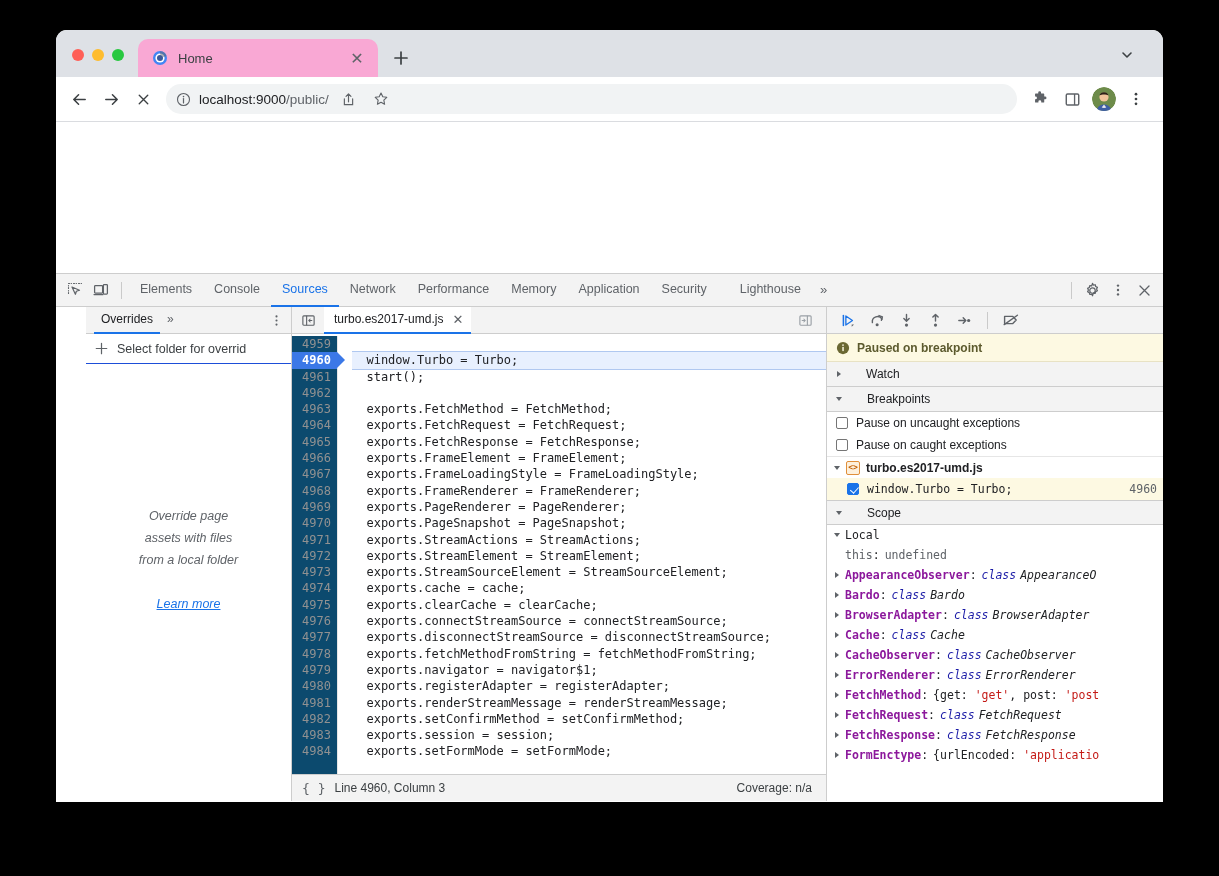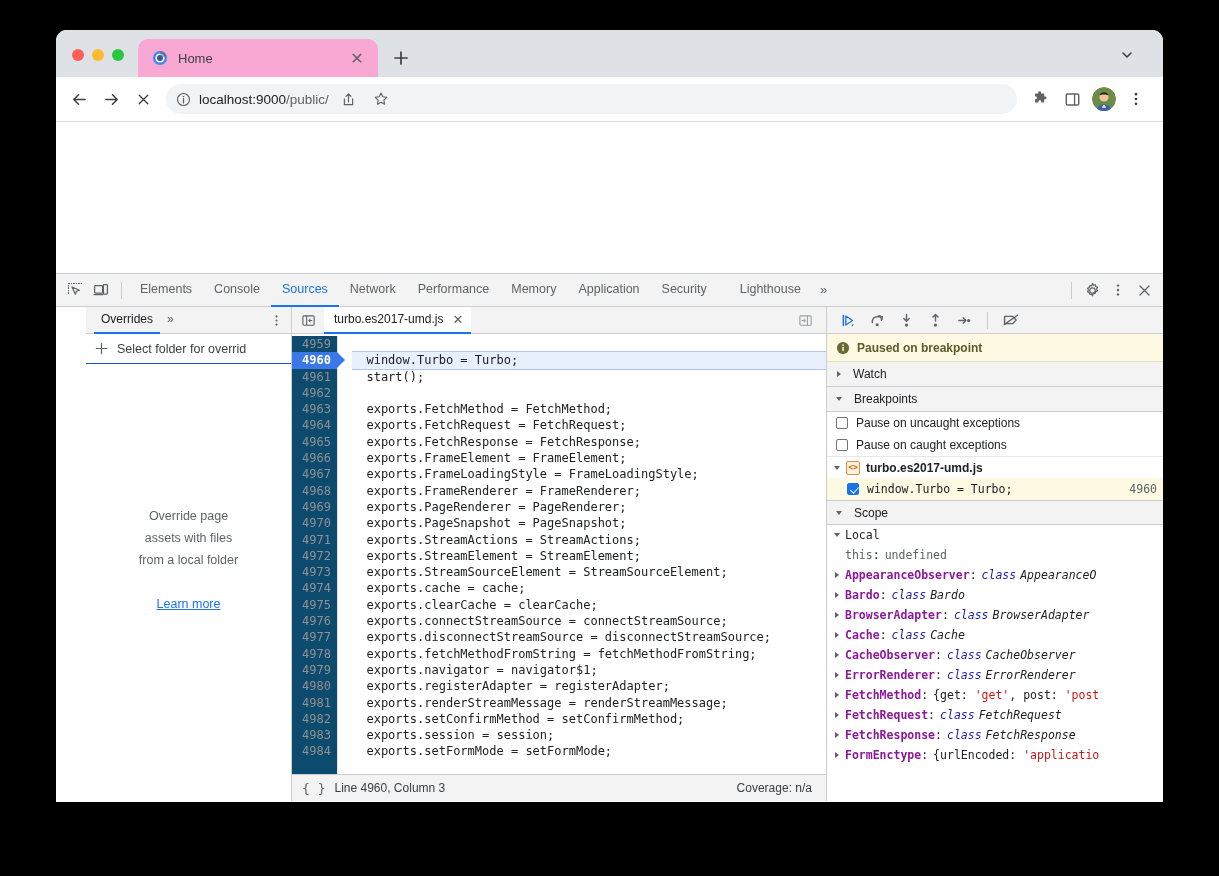--- a/index.html
+++ b/index.html
@@ -187,20 +187,21 @@
     overflow: hidden; white-space: nowrap;
   }
   #nav-empty {
     flex: 1;
     display: flex; flex-direction: column;
     justify-content: center;
     gap: 0;
     color: #5f6368; font-size: 12.5px;
     text-align: center; line-height: 22px;
     padding-bottom: 46px;
+    font-style: italic;
   }
   #nav-learn-more {
     color: #1a73e8; text-decoration: underline;
     margin-top: 22px; font-size: 12.5px;
   }
 
   
   #editor-pane {
     flex: 1; min-width: 0;
     display: flex; flex-direction: column;
@@ -310,21 +311,21 @@
     display: flex; align-items: center; gap: 7px;
     padding-left: 9px;
     font-size: 12px; font-weight: bold;
     color: #5c5a2e;
   }
 
   .sb-section-header {
     flex: 0 0 25px;
     background: #f3f3f3;
     border-bottom: 1px solid #cdcdcd;
-    display: flex; align-items: center; gap: 12px;
+    display: flex; align-items: center; gap: 25px;
     padding-left: 8px;
     font-size: 12px; color: #202124;
   }
   .tri {
     width: 0; height: 0; flex: 0 0 auto;
     border-left: 4.5px solid #5f6368;
     border-top: 3.5px solid transparent;
     border-bottom: 3.5px solid transparent;
     margin-left: 2px;
   }

